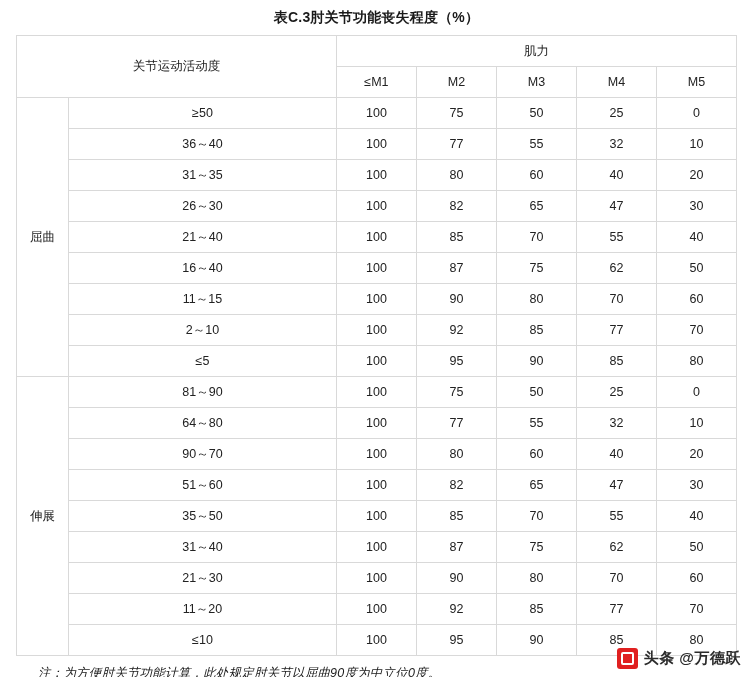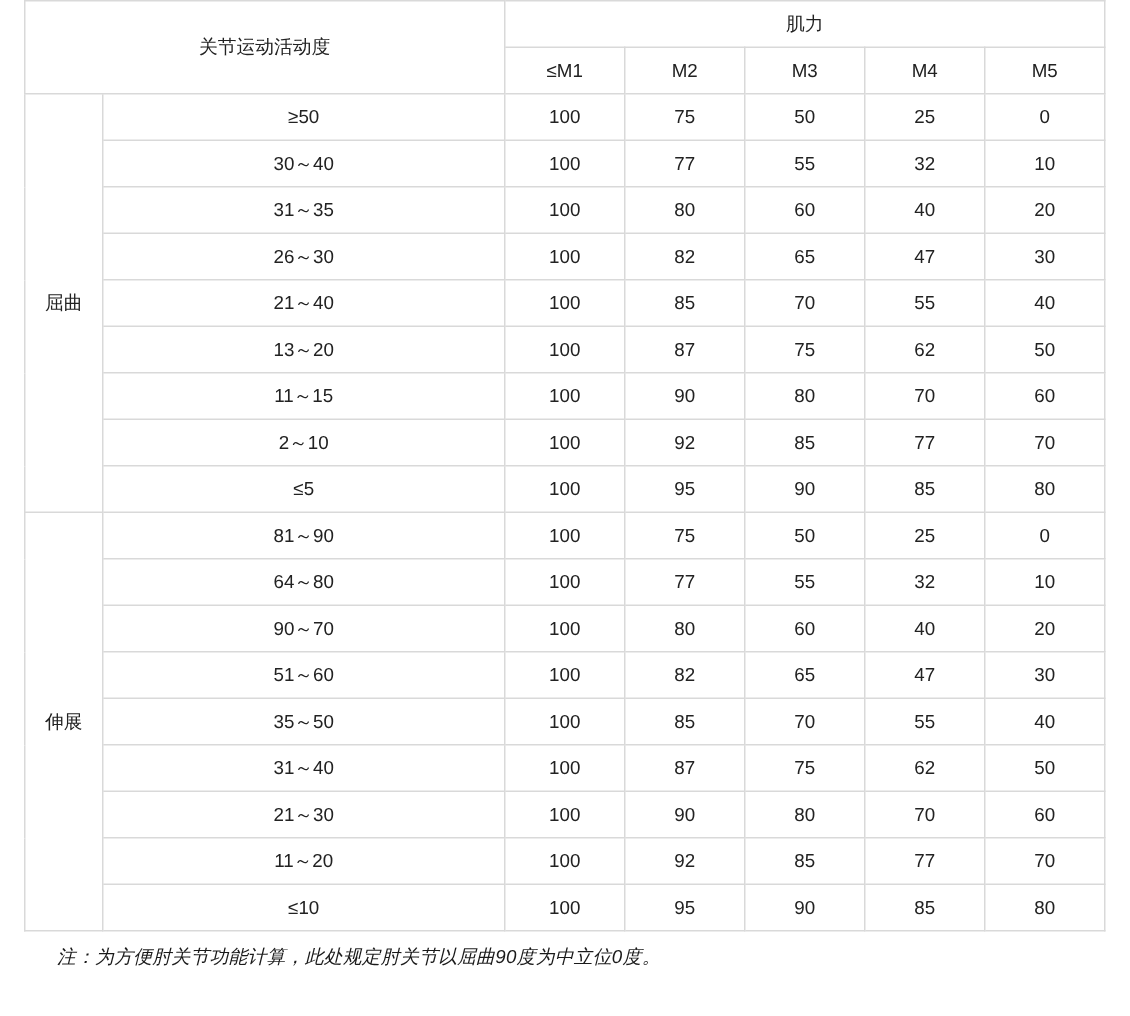--- a/index.html
+++ b/index.html
@@ -101,20 +101,21 @@
     color: #2b2b2b;
     font-weight: bold;
     letter-spacing: 0.5px;
   }
 </style>
 </head>
 <body>
 
 <div class="page">
 
+  <div class="title">表C.3肘关节功能丧失程度（%）</div>
 
   <table class="main">
     <colgroup>
       <col class="col-group">
       <col class="col-range">
       <col class="col-m">
       <col class="col-m">
       <col class="col-m">
       <col class="col-m">
       <col class="col-m">
@@ -137,21 +138,21 @@
       <tr>
         <td class="group-cell" rowspan="9">屈曲</td>
         <td>≥50</td>
         <td>100</td>
         <td>75</td>
         <td>50</td>
         <td>25</td>
         <td>0</td>
       </tr>
       <tr>
-        <td>30～40</td>
+        <td>36～40</td>
         <td>100</td>
         <td>77</td>
         <td>55</td>
         <td>32</td>
         <td>10</td>
       </tr>
       <tr>
         <td>31～35</td>
         <td>100</td>
         <td>80</td>
@@ -169,21 +170,21 @@
       </tr>
       <tr>
         <td>21～40</td>
         <td>100</td>
         <td>85</td>
         <td>70</td>
         <td>55</td>
         <td>40</td>
       </tr>
       <tr>
-        <td>13～20</td>
+        <td>16～40</td>
         <td>100</td>
         <td>87</td>
         <td>75</td>
         <td>62</td>
         <td>50</td>
       </tr>
       <tr>
         <td>11～15</td>
         <td>100</td>
         <td>90</td>
@@ -279,14 +280,18 @@
         <td>95</td>
         <td>90</td>
         <td>85</td>
         <td>80</td>
       </tr>
     </tbody>
   </table>
 
   <div class="note">注：为方便肘关节功能计算，此处规定肘关节以屈曲90度为中立位0度。</div>
 
+  <div class="watermark">
+    <span class="wm-logo"></span>
+    <span class="wm-text">头条 @万德跃</span>
+  </div>
 
 </div>
 
 </body></html>

